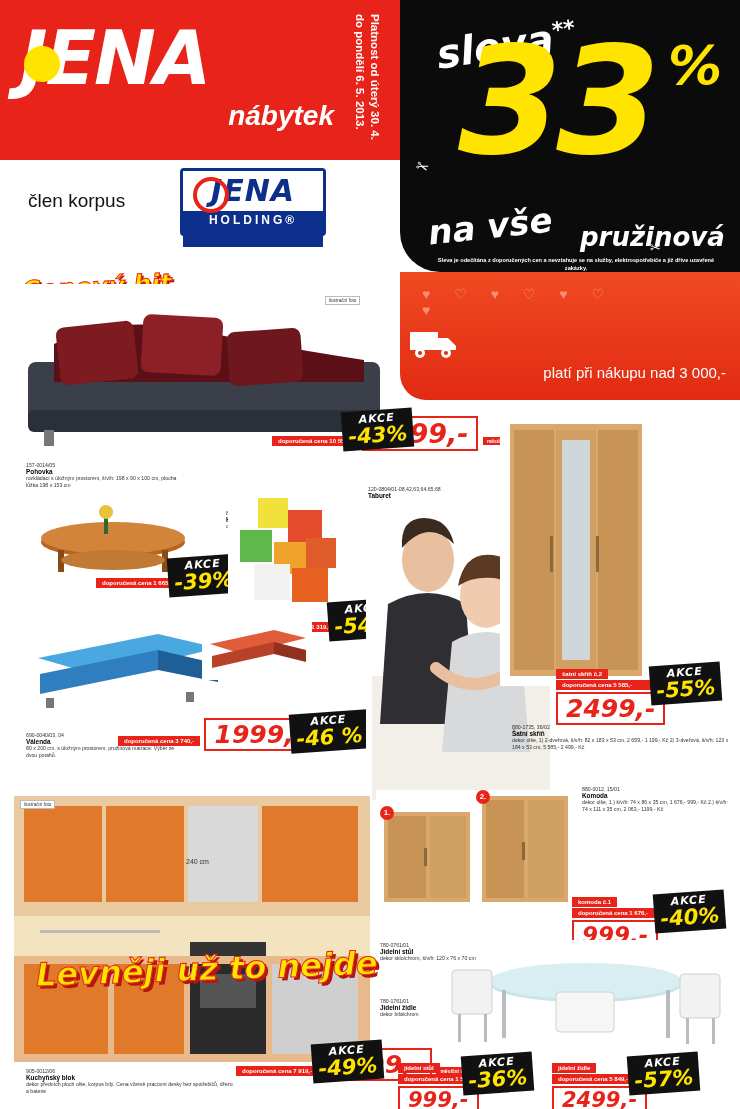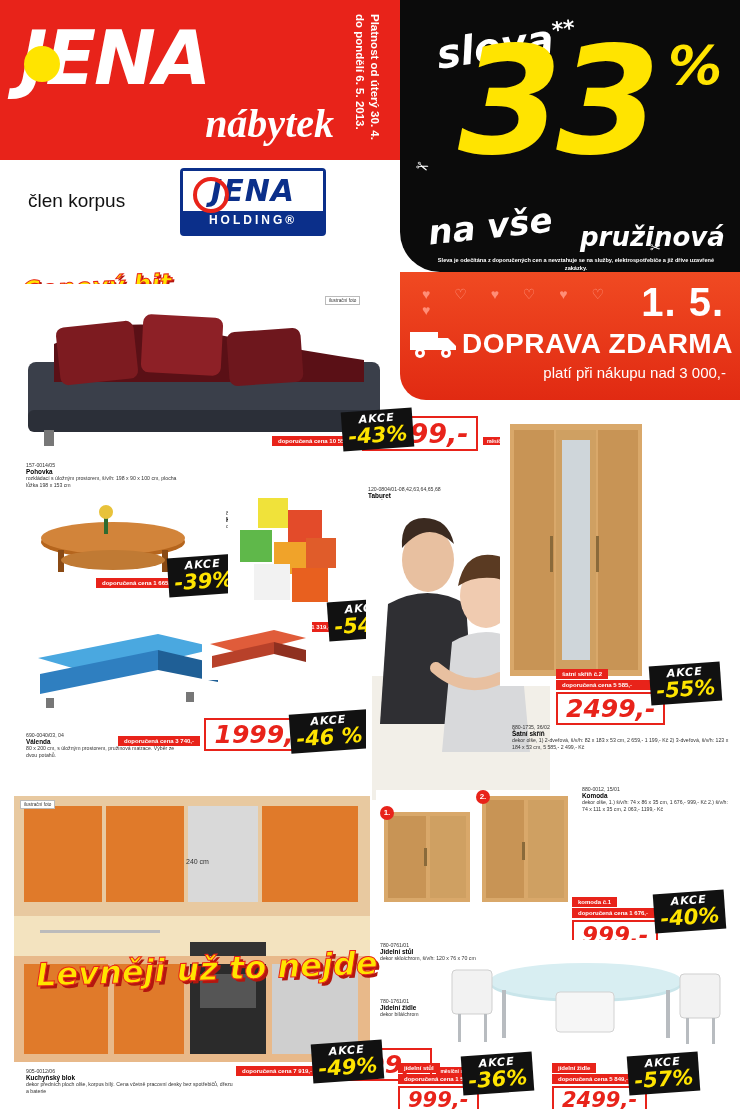--- a/index.html
+++ b/index.html
@@ -18,22 +18,22 @@
   .logo-jena{
     font-family:"DejaVu Sans",sans-serif;
     font-weight:bold;font-style:italic;
     font-size:74px;color:#ffffff;letter-spacing:-2px;line-height:72px;
   }
   .logo-dot{
     position:absolute;left:4px;top:24px;width:36px;height:36px;background:#ffe400;border-radius:50%;
   }
   .logo-sub{
     position:absolute;right:6px;top:78px;
-    font-family:Liberation Serif, serif;font-style:italic;font-weight:bold;
-    font-size:40px;color:#ffffff;
+    font-family:Liberation Sans, sans-serif;font-style:italic;font-weight:bold;
+    font-size:28px;color:#ffffff;
   }
   .validity{
     position:absolute;left:352px;top:14px;
     writing-mode:vertical-rl;
     font-size:11.5px;color:#ffffff;font-weight:bold;line-height:15px;
     height:140px;
   }
   .code-vert{
     position:absolute;left:340px;top:178px;
     writing-mode:vertical-rl;
@@ -48,21 +48,21 @@
     border:3px solid #0b2f8a;border-radius:4px;
   }
   .okay-top{
     height:40px;background:#ffffff;position:relative;
     font-family:"DejaVu Sans",sans-serif;font-weight:bold;font-style:italic;
     font-size:30px;color:#0b2f8a;text-align:center;line-height:40px;letter-spacing:1px;
   }
   .okay-circ{position:absolute;left:10px;top:6px;width:28px;height:28px;border:4px solid #e8231a;border-radius:50%;}
   .okay-bot{
     background:#0b2f8a;color:#ffffff;font-size:12px;font-weight:bold;
-    text-align:center;letter-spacing:3px;height:24px;line-height:18px;
+    text-align:center;letter-spacing:3px;height:36px;line-height:18px;
   }
 
   
   .burst{
     position:absolute;left:400px;top:0;width:340px;height:272px;background:#0b0b0b;
     border-bottom-left-radius:40px;
   }
   .burst .sleva{
     position:absolute;left:36px;top:22px;
     font-family:"DejaVu Sans",sans-serif;font-style:italic;font-weight:bold;
@@ -202,30 +202,28 @@
     <div class="pct">%</div>
     <div class="navse">na vše</div>
     <div class="pokracuje">pružinová</div>
     <div class="legal">Sleva je odečítána z doporučených cen a nevztahuje se na služby, elektrospotřebiče a již dříve uzavřené zakázky.</div>
   </div>
   <div class="scissors">✂</div>
   <div class="scissors2">✂</div>
 
   <div class="doprava">
     <div class="hearts">♥ ♡ ♥ ♡ ♥ ♡ ♥</div>
-    <div class="date">1. 5.</div>
     <svg class="truck" viewBox="0 0 52 34">
       <rect x="2" y="6" width="28" height="18" fill="#ffffff"></rect>
       <path d="M30 12 h10 l8 8 v4 h-18 z" fill="#ffffff"></path>
       <circle cx="12" cy="27" r="5" fill="#ffffff"></circle>
         <circle cx="12" cy="27" r="2" fill="#e12a12"></circle>
       <circle cx="38" cy="27" r="5" fill="#ffffff"></circle>
         <circle cx="38" cy="27" r="2" fill="#e12a12"></circle>
     </svg>
-    <div class="big">DOPRAVA ZDARMA</div>
     <div class="small">platí při nákupu nad 3 000,-</div>
   </div>
 
   <div class="cenovyhit">Cenový hit</div>
   <div class="ph" style="left:14px;top:284px;width:380px;height:175px;">
     <svg width="380" height="175" viewBox="0 0 380 175">
       <rect width="380" height="175" fill="#ffffff"></rect>
       <rect x="14" y="78" width="352" height="62" rx="8" fill="#3a3f4a"></rect>
       <rect x="14" y="126" width="352" height="22" rx="6" fill="#2b2f38"></rect>
       <path d="M40 60 q60 -30 140 -14 q90 18 170 30 l0 22 l-310 0 z" fill="#5a1016"></path>

